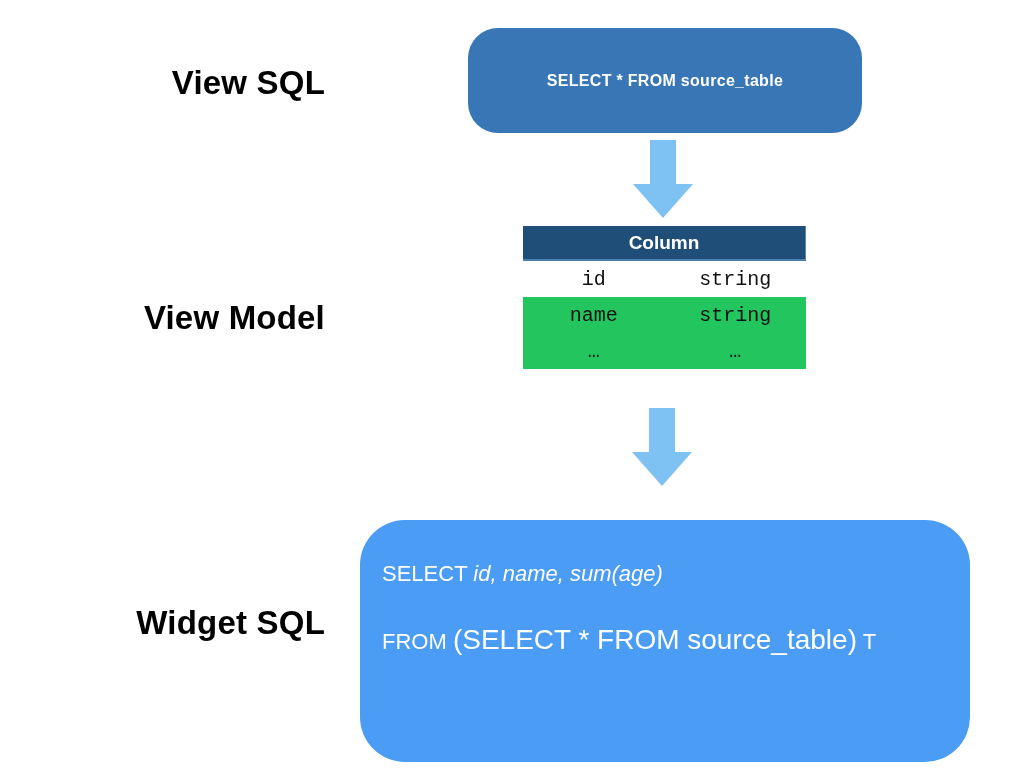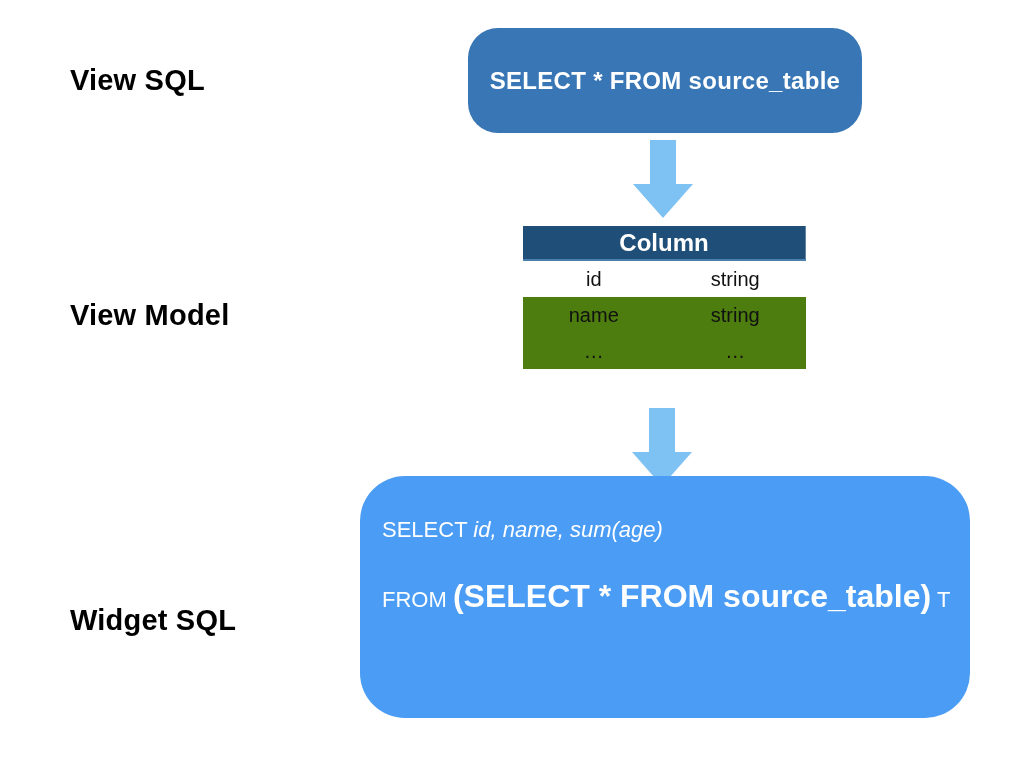--- a/index.html
+++ b/index.html
@@ -5,22 +5,22 @@
   * { margin: 0; padding: 0; box-sizing: border-box; }
   html, body { width: 1024px; height: 768px; background: #ffffff; overflow: hidden; }
   body { font-family: "Liberation Sans", sans-serif; position: relative; }
 
   .canvas { position: absolute; left: 0; top: 0; width: 1024px; height: 768px; background: #ffffff; }
 
   .stage-label {
     position: absolute;
     left: 70px;
     width: 255px;
-    text-align: left;
-    font-size: 29px;
+    text-align: right;
+    font-size: 33px;
     font-weight: bold;
     color: #000000;
     letter-spacing: 0.2px;
   }
   .stage-label.view-sql   { top: 64px; }
   .stage-label.view-model { top: 299px; }
   .stage-label.widget-sql { top: 604px; }
 
   .view-sql-box {
     position: absolute;
@@ -28,21 +28,21 @@
     width: 394px; height: 105px;
     background: #3876b5;
     border-radius: 30px;
     display: flex;
     align-items: center;
     justify-content: center;
   }
   .view-sql-box span {
     color: #ffffff;
     font-weight: bold;
-    font-size: 24px;
+    font-size: 16px;
     letter-spacing: 0.3px;
   }
 
   .arrow-down { position: absolute; width: 60px; height: 78px; }
   .arrow-down.a1 { left: 633px; top: 140px; }
   .arrow-down.a2 { left: 632px; top: 408px; }
 
   .vm-table {
     position: absolute;
     left: 523px; top: 226px;
@@ -56,47 +56,48 @@
     background: #1f4e79;
     border-bottom: 2px solid #4a7fae;
   }
   .vm-header .cell {
     flex: 1;
     display: flex;
     align-items: center;
     justify-content: center;
     color: #ffffff;
     font-weight: bold;
-    font-size: 24px;
+    font-size: 19px;
   }
   .vm-header .cell:first-child { border-right: 1px solid rgba(255,255,255,0.3); }
   .vm-row { display: flex; height: 36px; }
-  .vm-row.alt { background: #4d7c0f; }
+  .vm-row.alt { background: #22c55e; }
   .vm-row .cell {
     flex: 1;
     display: flex;
     align-items: center;
     justify-content: center;
+    font-family: Liberation Mono, monospace;
   }
 
   .widget-sql-box {
     position: absolute;
-    left: 360px; top: 476px;
+    left: 360px; top: 520px;
     width: 610px; height: 242px;
     background: #4a9cf4;
     border-radius: 45px;
     color: #ffffff;
     padding: 40px 24px 0 22px;
     font-size: 22px;
     line-height: 28px;
   }
   .sql-line { margin-bottom: 38px; white-space: pre; }
   .sql-line .kw { font-weight: normal; }
   .sql-line .it { font-style: italic; }
-  .sql-line .bd { font-weight: bold; font-size: 32px; }
+  .sql-line .bd { font-weight: normal; font-size: 28px; }
 </style>
 </head>
 <body>
 
 <div class="canvas">
 
   <div class="stage-label view-sql">View SQL</div>
   <div class="stage-label view-model">View Model</div>
   <div class="stage-label widget-sql">Widget SQL</div>
 

